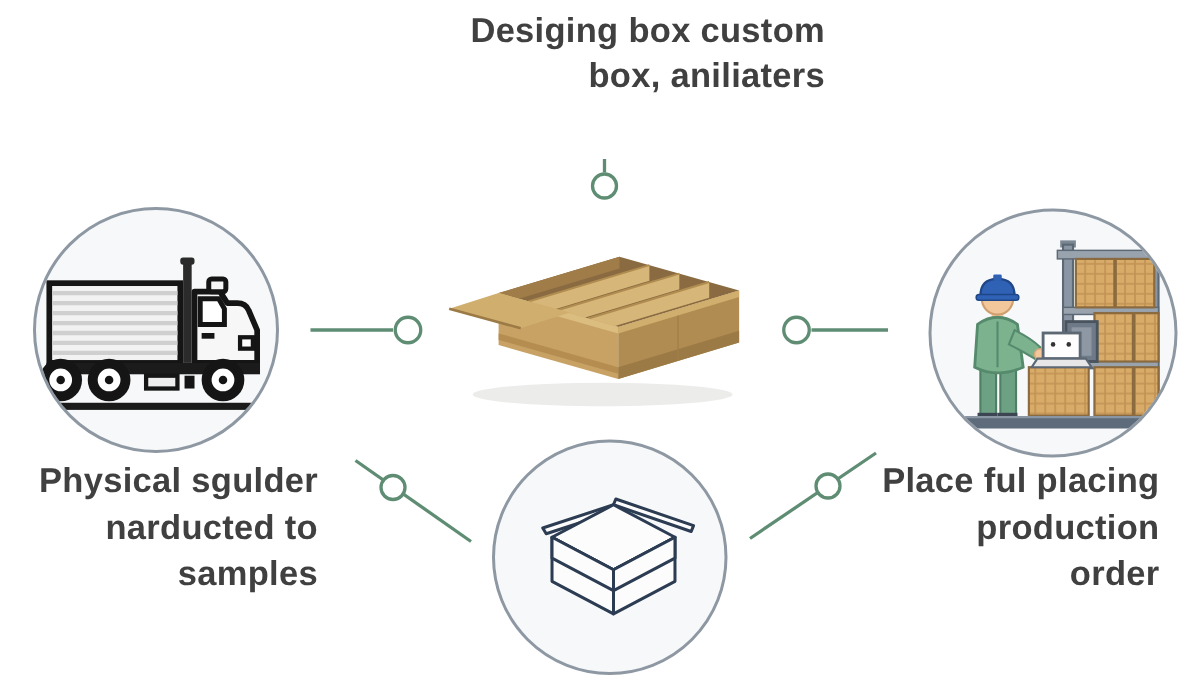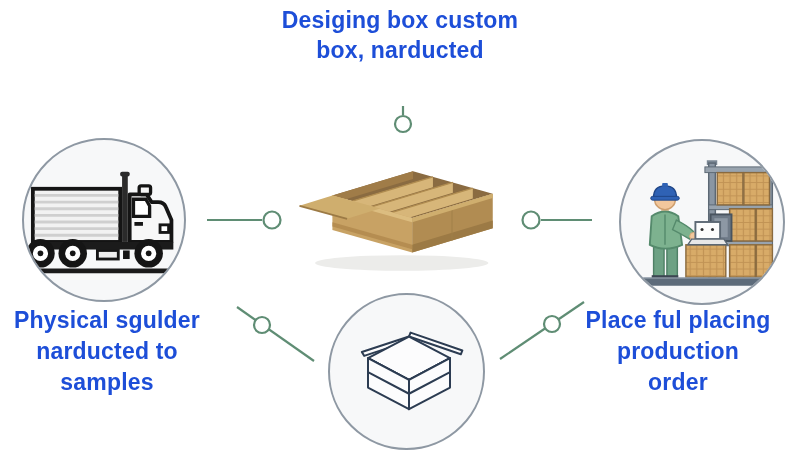--- a/index.html
+++ b/index.html
@@ -1,22 +1,22 @@
 <!DOCTYPE html>
 <html><head>
 <meta charset="utf-8">
 <style>
   html,body{margin:0;padding:0;background:#ffffff;}
   .stage{
     position:relative;width:800px;height:450px;overflow:hidden;background:#ffffff;
     font-family:"Liberation Sans", sans-serif;
   }
   .label{
-    position:absolute;color:#1d4ed8;font-weight:600;font-size:23px;line-height:30px;
-    text-align:center;letter-spacing:.2px;
+    position:absolute;color:#404040;font-weight:600;font-size:23px;line-height:30px;
+    text-align:right;letter-spacing:.2px;
   }
   .label span{display:block;}
   .label-top{left:250px;top:5px;width:300px;}
   .label-left{left:2px;top:305px;width:210px;line-height:31px;}
   .label-right{left:583px;top:305px;width:190px;line-height:31px;}
   .node-circle{
     position:absolute;border-radius:50%;border:2px solid #8e98a3;background:#f7f8f9;
     overflow:hidden;box-sizing:border-box;
   }
   .circle-left{left:22px;top:138px;width:164px;height:164px;}
@@ -53,21 +53,21 @@
       </g>
       <g>
         <line x1="500" y1="359" x2="584" y2="302"></line>
         <circle cx="552" cy="324" r="8" fill="#ffffff"></circle>
       </g>
     </g>
   </svg>
 
   <div class="label label-top">
     <span>Desiging box custom</span>
-    <span>box, narducted</span>
+    <span>box, aniliaters</span>
   </div>
 
   <div class="node-circle circle-left">
     <svg width="156" height="112" viewBox="0 0 164 118">
 
       <rect x="6" y="24" width="92" height="56" fill="#f2f2f2" stroke="#151515" stroke-width="4"></rect>
       <g stroke="#cfcfcf" stroke-width="3">
         <line x1="8" y1="31" x2="96" y2="31"></line>
           <line x1="8" y1="38" x2="96" y2="38"></line>
         <line x1="8" y1="45" x2="96" y2="45"></line>

